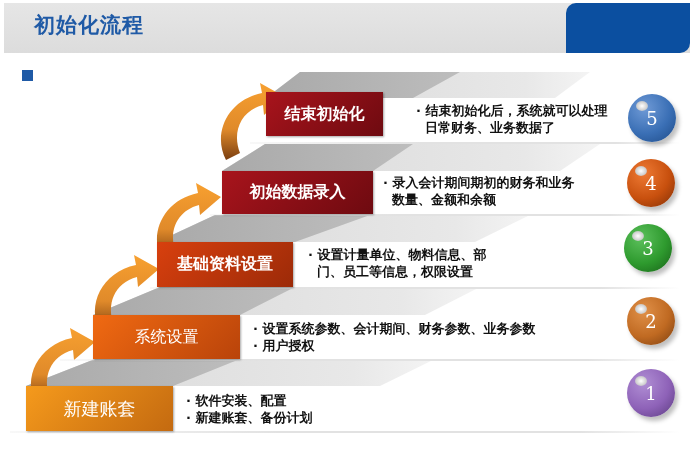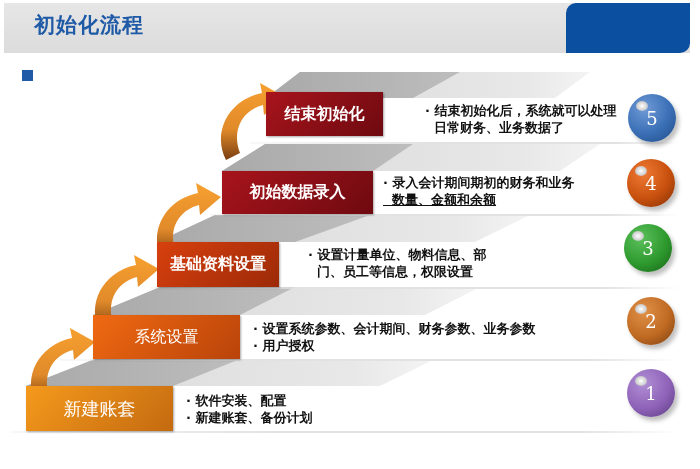--- a/index.html
+++ b/index.html
@@ -77,34 +77,34 @@
 
 <div class="floor" style="left:250px;top:142px;width:430px;"></div>
 <div class="floor" style="left:210px;top:214px;width:470px;"></div>
 <div class="floor" style="left:150px;top:287px;width:530px;"></div>
 <div class="floor" style="left:60px;top:359px;width:620px;"></div>
 <div class="floor" style="left:10px;top:431px;width:670px;"></div>
 
 <div class="label-box" style="left:266px;top:92px;width:117px;height:44px;background:linear-gradient(135deg,#a8141c,#6e0a10);">
   <span>结束初始化</span>
 </div>
-<div class="desc" style="left:425px;top:102px;">
+<div class="desc" style="left:416px;top:102px;">
   <div>· 结束初始化后，系统就可以处理</div>
   <div style="white-space:pre;">  日常财务、业务数据了</div>
 </div>
 
 <div class="label-box" style="left:222px;top:171px;width:151px;height:43px;background:linear-gradient(135deg,#a8141c,#6e0a10);">
   <span>初始数据录入</span>
 </div>
 <div class="desc" style="left:383px;top:174px;">
   <div>· 录入会计期间期初的财务和业务</div>
-  <div style="white-space:pre;text-decoration:underline;">  数量、金额和余额</div>
+  <div style="white-space:pre;">  数量、金额和余额</div>
 </div>
 
-<div class="label-box" style="left:157px;top:242px;width:122px;height:45px;background:linear-gradient(135deg,#d8400e,#9c2a08);">
+<div class="label-box" style="left:157px;top:242px;width:136px;height:45px;background:linear-gradient(135deg,#d8400e,#9c2a08);">
   <span>基础资料设置</span>
 </div>
 <div class="desc" style="left:308px;top:246px;">
   <div>· 设置计量单位、物料信息、部</div>
   <div style="white-space:pre;">  门、员工等信息，权限设置</div>
 </div>
 
 <div class="label-box" style="left:93px;top:315px;width:147px;height:44px;background:linear-gradient(135deg,#f06a12,#b9430a);font-weight:normal;">
   <span>系统设置</span>
 </div>

